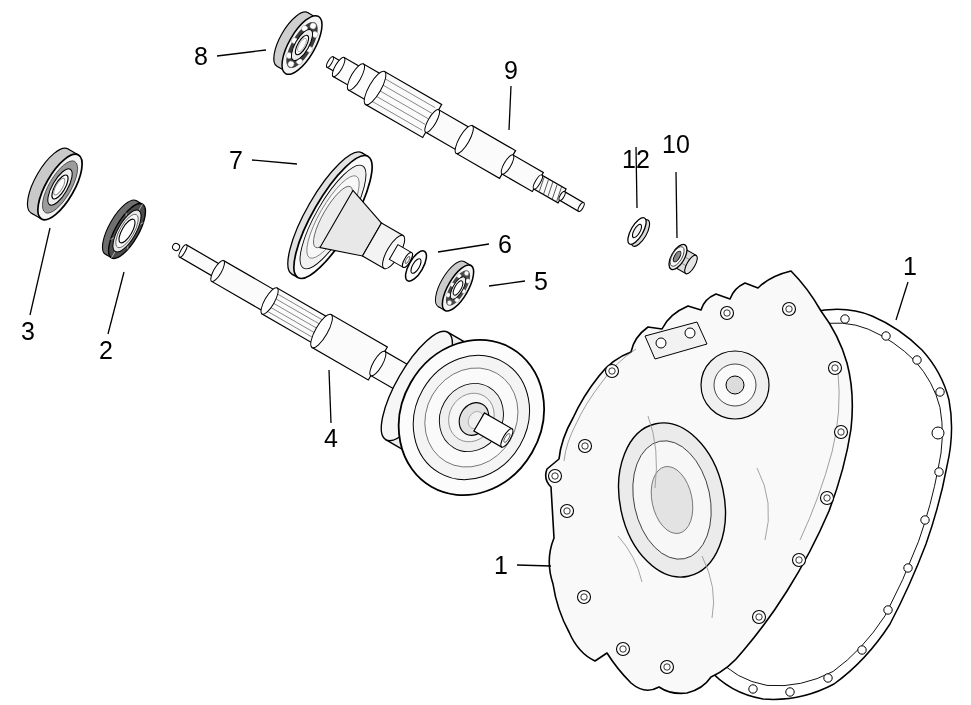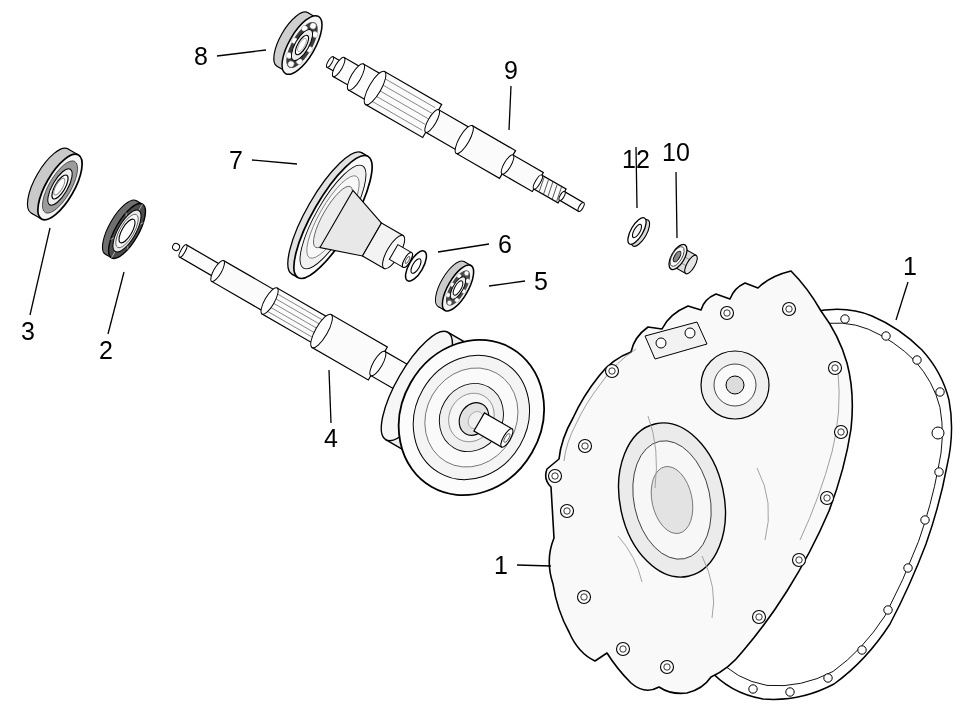--- a/index.html
+++ b/index.html
@@ -338,18 +338,18 @@
   <div class="callout-layer">
       <div class="callout" style="left: 501px; top: 565px;">1</div>
       <div class="callout" style="left: 106px; top: 350px;">2</div>
       <div class="callout" style="left: 28px; top: 331px;">3</div>
       <div class="callout" style="left: 331px; top: 438px;">4</div>
       <div class="callout" style="left: 541px; top: 281px;">5</div>
       <div class="callout" style="left: 505px; top: 244px;">6</div>
       <div class="callout" style="left: 236px; top: 160px;">7</div>
       <div class="callout" style="left: 201px; top: 56px;">8</div>
       <div class="callout" style="left: 511px; top: 70px;">9</div>
-      <div class="callout" style="left: 676px; top: 152px;">10</div>
+      <div class="callout" style="left: 676px; top: 144px;">10</div>
       <div class="callout" style="left: 910px; top: 266px;">1</div>
       <div class="callout" style="left: 636px; top: 131px; margin-top: 28px;">12</div>
     </div>
 
 </div>
 
 </body></html>

